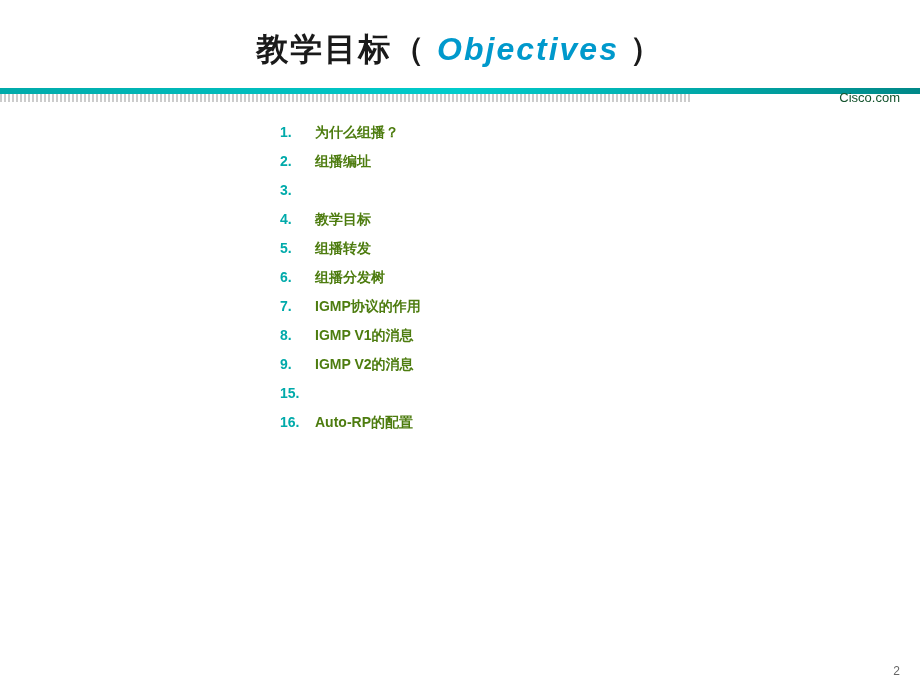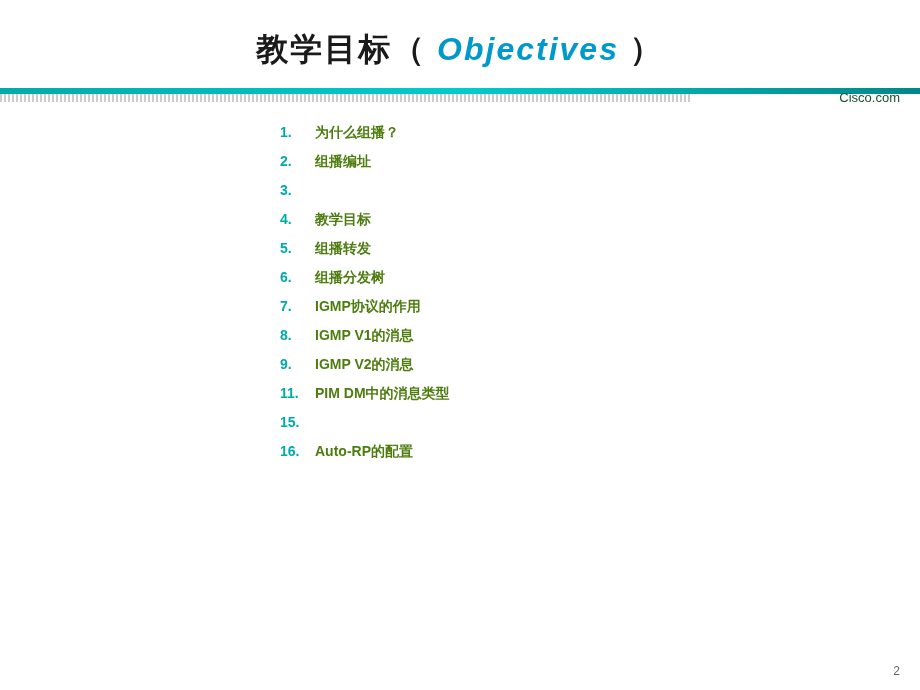--- a/index.html
+++ b/index.html
@@ -168,24 +168,20 @@
         </li>
         <li>
           <span class="item-number">8.</span>
           <span class="item-text">IGMP V1的消息</span>
         </li>
         <li>
           <span class="item-number">9.</span>
           <span class="item-text">IGMP V2的消息</span>
         </li>
         <li>
-          <span class="item-number">11.</span>
-          <span class="item-text">PIM DM中的消息类型</span>
-        </li>
-        <li>
           <span class="item-number">15.</span>
         </li>
         <li>
           <span class="item-number">16.</span>
           <span class="item-text">Auto-RP的配置</span>
         </li>
       </ol>
   </div>
 
   <div class="page-number">2</div>

